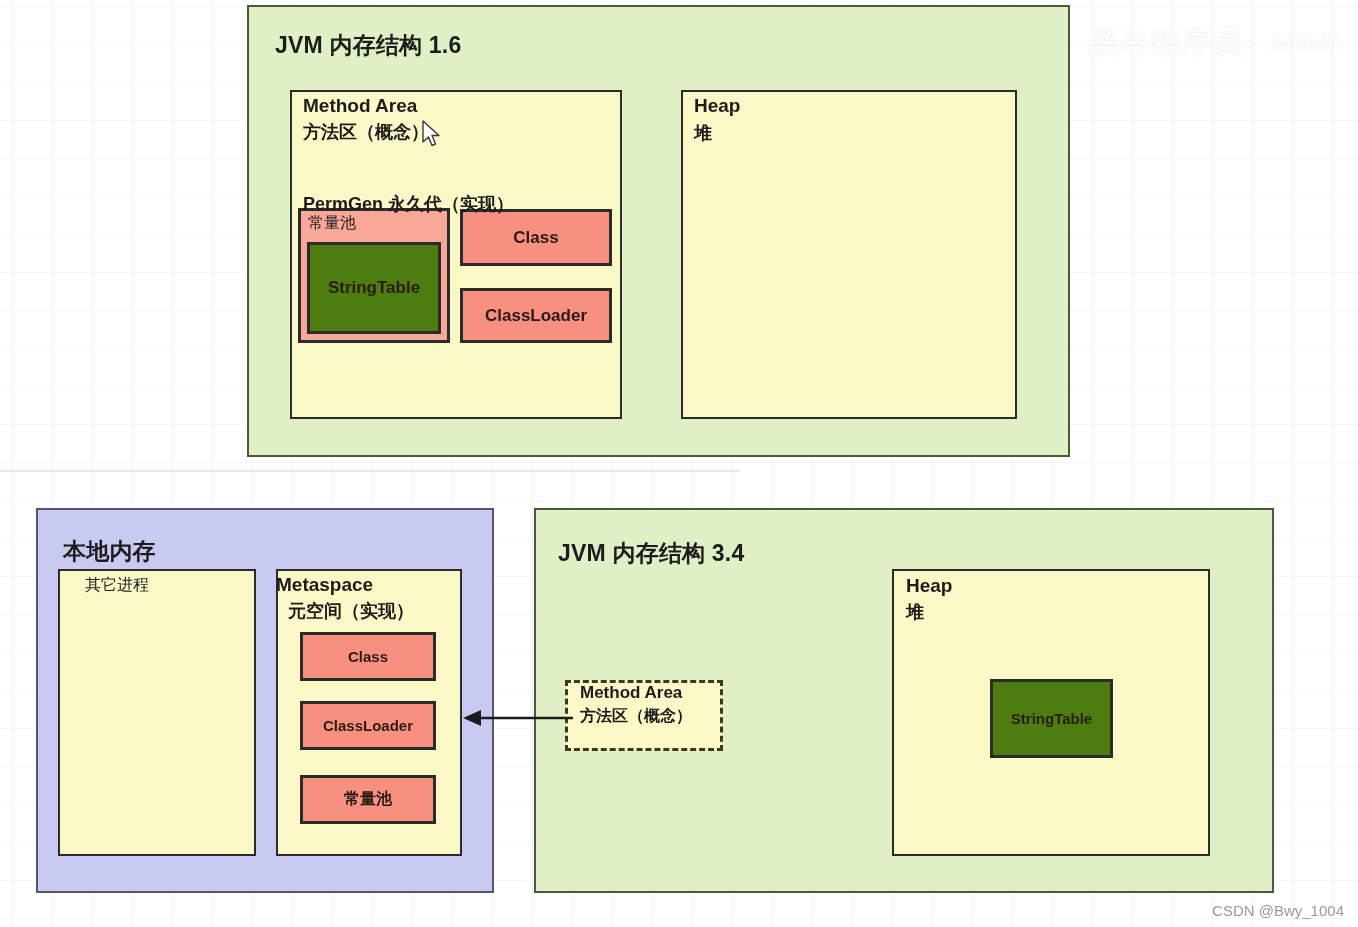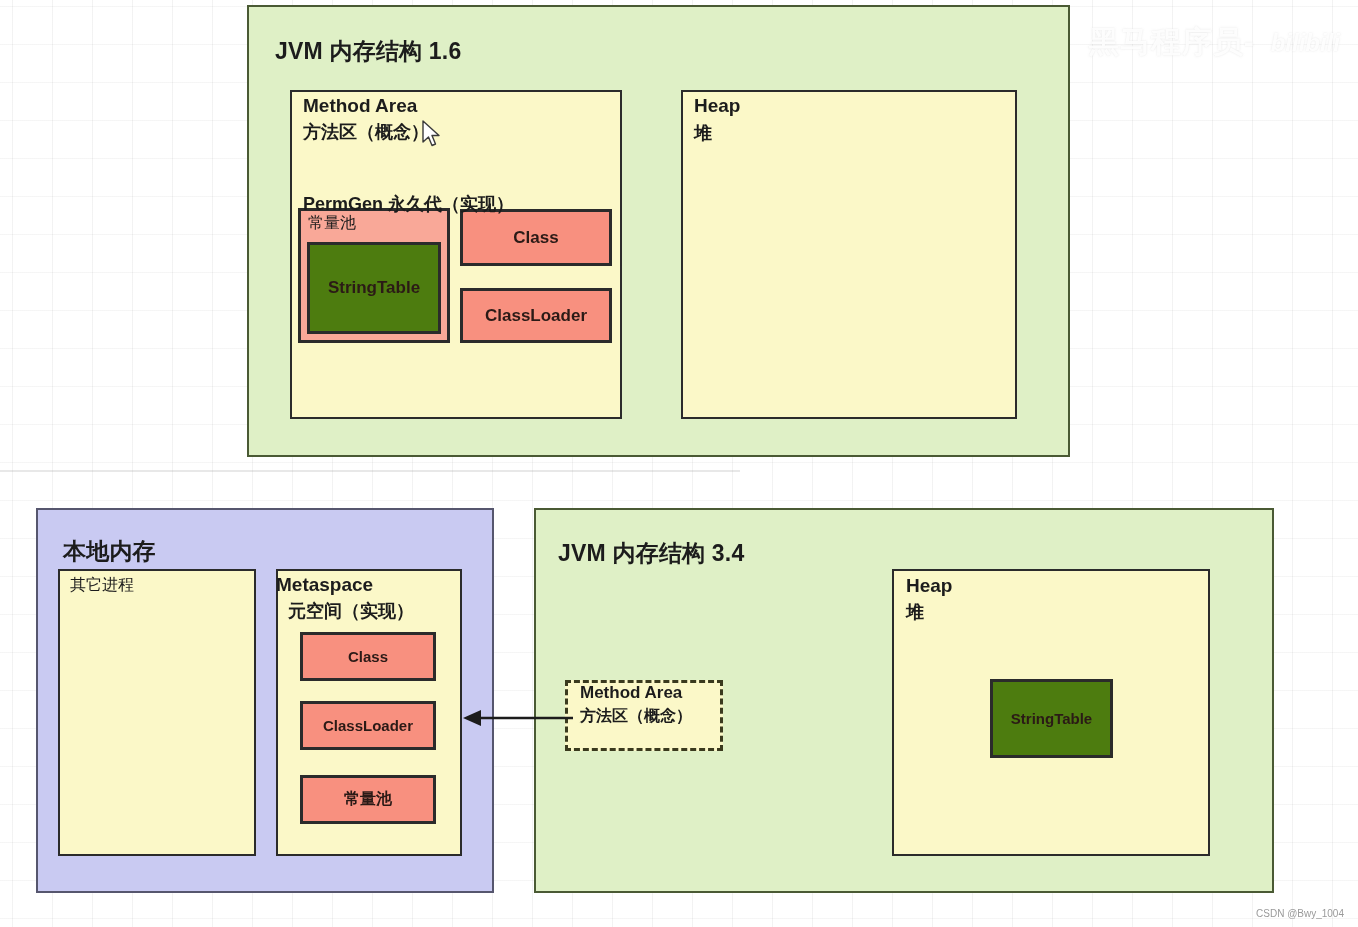--- a/index.html
+++ b/index.html
@@ -156,42 +156,42 @@
   #watermark .wm-logo {
     font-size: 24px;
     font-weight: bold;
     font-style: italic;
     color: rgba(255,255,255,0.9);
     text-shadow: 0 0 2px rgba(180,180,180,0.35);
   }
   #csdn-footer {
     position: absolute;
     right: 14px; bottom: 8px;
-    font-size: 10px;
+    font-size: 15px;
     color: #9a9a9a;
     z-index: 7;
   }
 
   
   #mouse-cursor {
     position: absolute;
     left: 422px; top: 120px;
     z-index: 20;
     pointer-events: none;
   }
 </style>
 </head>
 <body>
 
 <div id="grid-bg"></div>
 <div id="grid-divider"></div>
 
 <div class="panel green-panel" style="left:247px; top:5px; width:823px; height:452px;"></div>
 
-<div class="panel-title" style="left:275px; top:36px;text-align:right;">JVM 内存结构 1.6</div>
+<div class="panel-title" style="left:275px; top:30px;text-align:right;">JVM 内存结构 1.6</div>
 
 <div class="box cream-box" style="left:290px; top:90px; width:332px; height:329px;"></div>
 
 <div class="box-label" style="left:303px; top:95px;">Method Area</div>
 <div class="box-sub" style="left:303px; top:120px;">方法区（概念）</div>
 <div class="box-sub" style="left:303px; top:146px;margin-top:46px;">PermGen 永久代（实现）</div>
 
 <div class="box pool-box" style="left:298px; top:208px; width:152px; height:135px;"></div>
 <div class="small-label" style="left:308px; top:213px;">常量池</div>
 <div class="chip bright" style="left:307px; top:242px; width:134px; height:92px;">
@@ -208,21 +208,21 @@
 
 <div class="box cream-box" style="left:681px; top:90px; width:336px; height:329px;"></div>
 <div class="box-label" style="left:694px; top:95px;">Heap</div>
 <div class="box-sub" style="left:694px; top:121px;">堆</div>
 
 <div class="panel purple-panel" style="left:36px; top:508px; width:458px; height:385px;"></div>
 
 <div class="panel-title" style="left:63px; top:536px;">本地内存</div>
 
 <div class="box cream-box" style="left:58px; top:569px; width:198px; height:287px;"></div>
-<div class="small-label" style="left:70px; top:575px;font-family:Liberation Mono, monospace;">其它进程</div>
+<div class="small-label" style="left:85px; top:575px;font-family:Liberation Mono, monospace;">其它进程</div>
 
 <div class="box cream-box" style="left:276px; top:569px; width:186px; height:287px;"></div>
 <div class="box-label" style="left:276px; top:574px;">Metaspace</div>
 <div class="box-sub" style="left:288px; top:599px;">元空间（实现）</div>
 
 <div class="chip" style="left:300px; top:632px; width:136px; height:49px;">
   <span class="chip-text sm">Class</span>
 </div>
 <div class="chip" style="left:300px; top:701px; width:136px; height:49px;">
   <span class="chip-text sm">ClassLoader</span>

